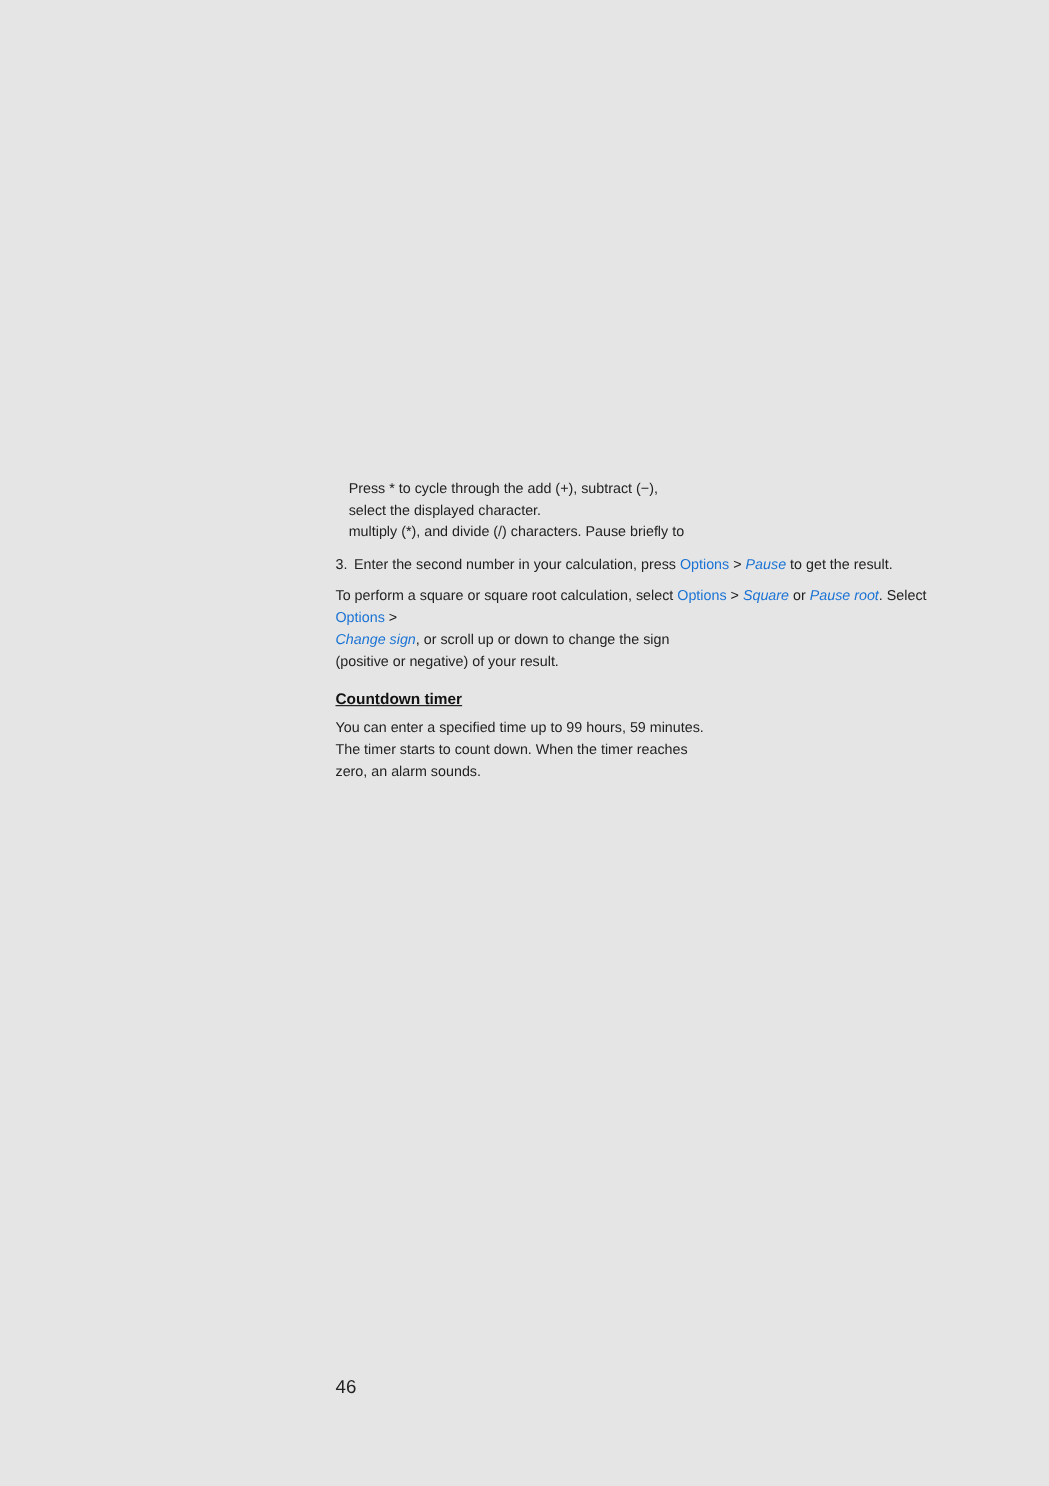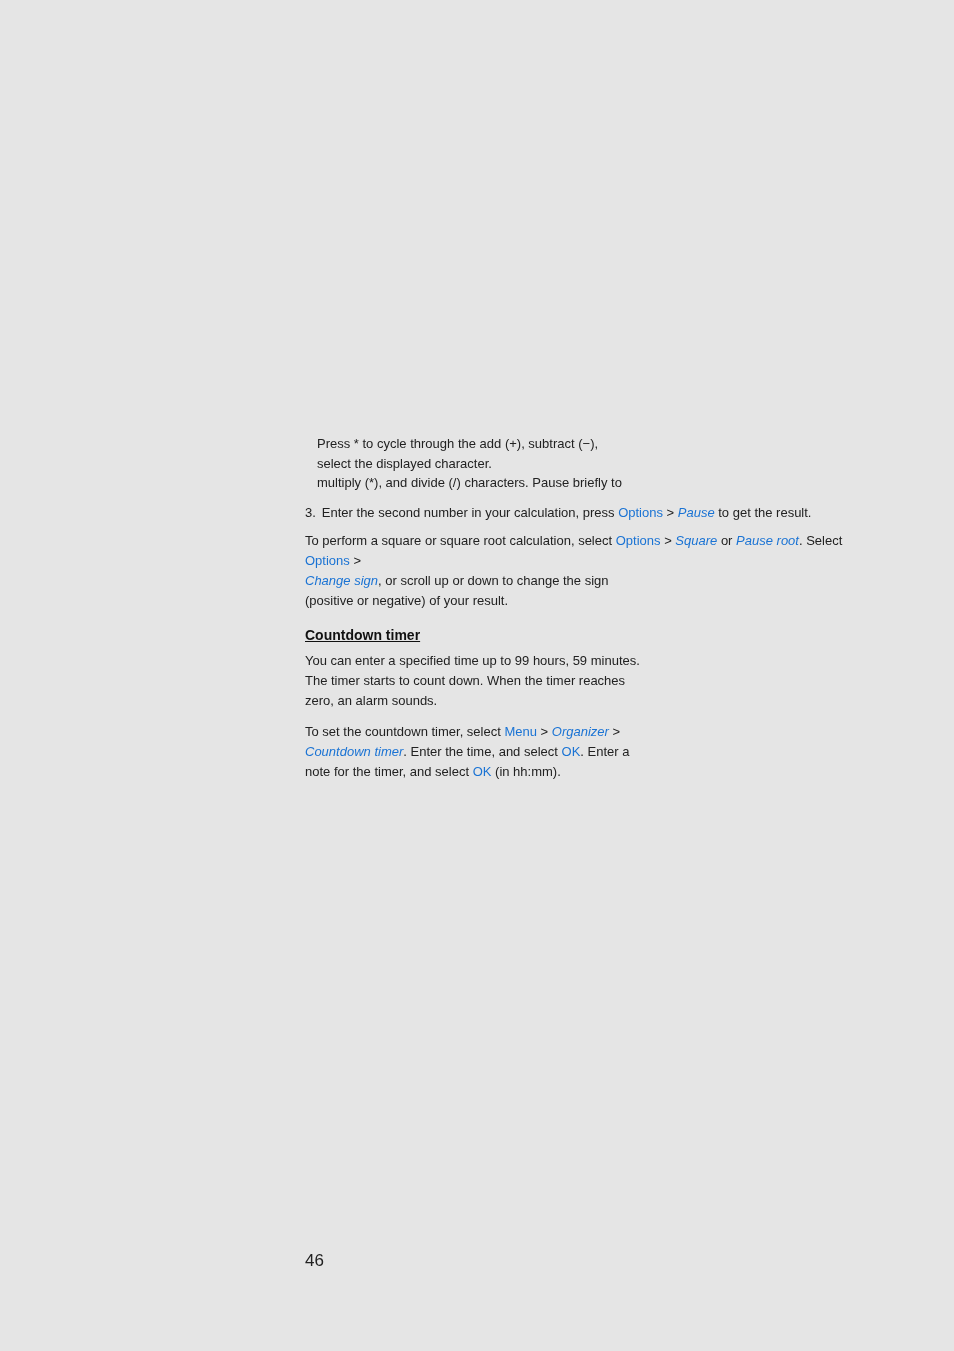--- a/index.html
+++ b/index.html
@@ -129,32 +129,18 @@
 
     <div class="section-heading">Countdown timer</div>
 
     <div class="paragraph">
       You can enter a specified time up to 99 hours, 59 minutes.<br>
       The timer starts to count down. When the timer reaches<br>
       zero, an alarm sounds.
     </div>
 
 
-    <div class="paragraph">
-      To set the countdown timer, select
-      <a class="link">Menu</a>
-      &gt;
-      <a class="link-italic">Organizer</a>
-      &gt;<br>
-      <a class="link-italic">Countdown timer</a>.
-      Enter the time, and select
-      <a class="link">OK</a>.
-      Enter a<br>
-      note for the timer, and select
-      <a class="link">OK</a>
-      (in hh:mm).
-    </div>
 
   </div>
 
   <div class="page-number">46</div>
 
 </div>
 
 </body></html>

